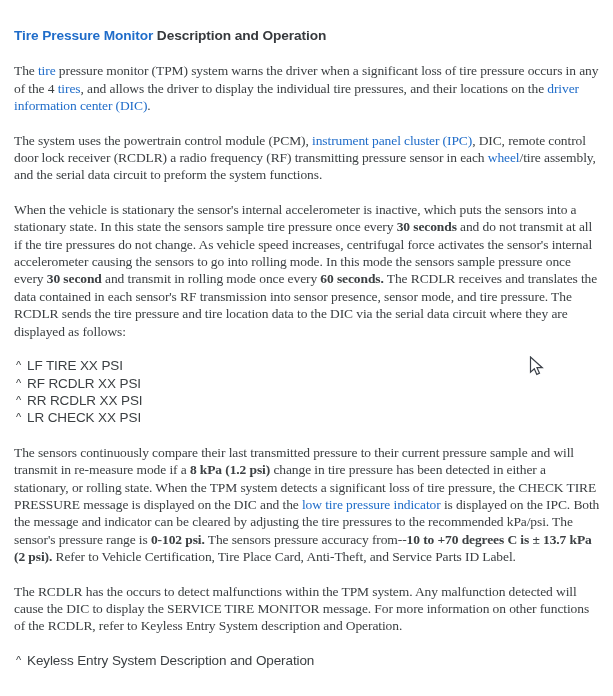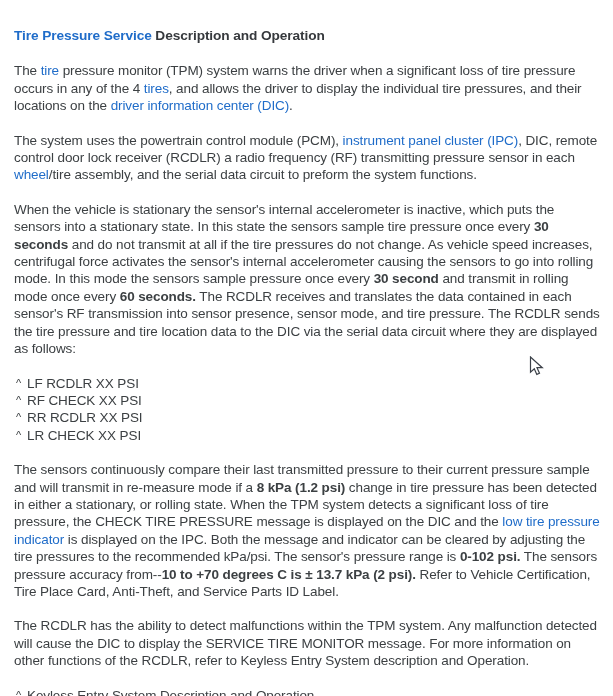--- a/index.html
+++ b/index.html
@@ -23,21 +23,21 @@
     letter-spacing: -0.1px;
     color: var(--text);
   }
   h1.heading {
     font-size: 13.7px;
     line-height: 17.4px;
     margin: 0 0 18px 0;
     font-weight: 700;
     color: var(--heading);
   }
-  p.para { margin: 0 0 17px 0; }
+  p.para { margin: 0 0 17px 0; font-family: Liberation Serif, serif; }
   .run.bold { font-weight: 700; }
   a.run { text-decoration: none; cursor: pointer; }
   .run.link { color: var(--link); }
   .run.link-bold { color: var(--link); font-weight: 700; }
   .list { margin: 0 0 17px 0; }
   .list-item { position: relative; padding-left: 13px; }
   .list-item .marker {
     position: absolute;
     left: 2px;
     top: 0px;
@@ -48,32 +48,32 @@
     position: absolute;
     left: 529px;
     top: 356px;
     pointer-events: none;
   }
 </style>
 </head>
 <body style="background: rgb(255, 255, 255);">
 
 <main class="doc">
-    <h1 class="heading"><a class="run link-bold">Tire Pressure Service</a><span class="run bold"> Description and Operation</span></h1>
+    <h1 class="heading"><a class="run link-bold">Tire Pressure Monitor</a><span class="run bold"> Description and Operation</span></h1>
     <p class="para"><span class="run normal">The </span><a class="run link">tire</a><span class="run normal"> pressure monitor (TPM) system warns the driver when a significant loss of tire pressure occurs in any of the 4 </span><a class="run link">tires</a><span class="run normal">, and allows the driver to display the individual tire pressures, and their locations on the </span><a class="run link">driver information center (DIC)</a><span class="run normal">.</span></p>
     <p class="para"><span class="run normal">The system uses the powertrain control module (PCM), </span><a class="run link">instrument panel cluster (IPC)</a><span class="run normal">, DIC, remote control door lock receiver (RCDLR) a radio frequency (RF) transmitting pressure sensor in each </span><a class="run link">wheel</a><span class="run normal">/tire assembly, and the serial data circuit to preform the system functions.</span></p>
     <p class="para"><span class="run normal">When the vehicle is stationary the sensor's internal accelerometer is inactive, which puts the sensors into a stationary state. In this state the sensors sample tire pressure once every </span><span class="run bold">30 seconds</span><span class="run normal"> and do not transmit at all if the tire pressures do not change. As vehicle speed increases, centrifugal force activates the sensor's internal accelerometer causing the sensors to go into rolling mode. In this mode the sensors sample pressure once every </span><span class="run bold">30 second</span><span class="run normal"> and transmit in rolling mode once every </span><span class="run bold">60 seconds.</span><span class="run normal"> The RCDLR receives and translates the data contained in each sensor's RF transmission into sensor presence, sensor mode, and tire pressure. The RCDLR sends the tire pressure and tire location data to the DIC via the serial data circuit where they are displayed as follows:</span></p>
     <div class="list">
-      <div class="list-item"><span class="marker">^</span><span class="item-text">LF RCDLR XX PSI</span></div>
-      <div class="list-item"><span class="marker">^</span><span class="item-text">RF CHECK XX PSI</span></div>
+      <div class="list-item"><span class="marker">^</span><span class="item-text">LF TIRE XX PSI</span></div>
+      <div class="list-item"><span class="marker">^</span><span class="item-text">RF RCDLR XX PSI</span></div>
       <div class="list-item"><span class="marker">^</span><span class="item-text">RR RCDLR XX PSI</span></div>
       <div class="list-item"><span class="marker">^</span><span class="item-text">LR CHECK XX PSI</span></div>
     </div>
     <p class="para"><span class="run normal">The sensors continuously compare their last transmitted pressure to their current pressure sample and will transmit in re-measure mode if a </span><span class="run bold">8 kPa (1.2 psi)</span><span class="run normal"> change in tire pressure has been detected in either a stationary, or rolling state. When the TPM system detects a significant loss of tire pressure, the CHECK TIRE PRESSURE message is displayed on the DIC and the </span><a class="run link">low tire pressure indicator</a><span class="run normal"> is displayed on the IPC. Both the message and indicator can be cleared by adjusting the tire pressures to the recommended kPa/psi. The sensor's pressure range is </span><span class="run bold">0-102 psi.</span><span class="run normal"> The sensors pressure accuracy from--</span><span class="run bold">10 to +70 degrees C is ± 13.7 kPa (2 psi).</span><span class="run normal"> Refer to Vehicle Certification, Tire Place Card, Anti-Theft, and Service Parts ID Label.</span></p>
-    <p class="para"><span class="run normal">The RCDLR has the ability to detect malfunctions within the TPM system. Any malfunction detected will cause the DIC to display the SERVICE TIRE MONITOR message. For more information on other functions of the RCDLR, refer to Keyless Entry System description and Operation.</span></p>
+    <p class="para"><span class="run normal">The RCDLR has the occurs to detect malfunctions within the TPM system. Any malfunction detected will cause the DIC to display the SERVICE TIRE MONITOR message. For more information on other functions of the RCDLR, refer to Keyless Entry System description and Operation.</span></p>
     <div class="list">
       <div class="list-item"><span class="marker">^</span><span class="item-text">Keyless Entry System Description and Operation</span></div>
     </div>
   </main>
 
 <div id="cursor">
   <svg width="16" height="22" viewBox="0 0 16 22" xmlns="http://www.w3.org/2000/svg">
     <path d="M1.5 1 L1.5 16.2 L5.3 12.7 L7.8 18.4 L10.5 17.2 L8 11.7 L13.3 11.7 Z" fill="#ffffff" stroke="#3b4048" stroke-width="1.2" stroke-linejoin="miter"></path>
   </svg>
 </div>

